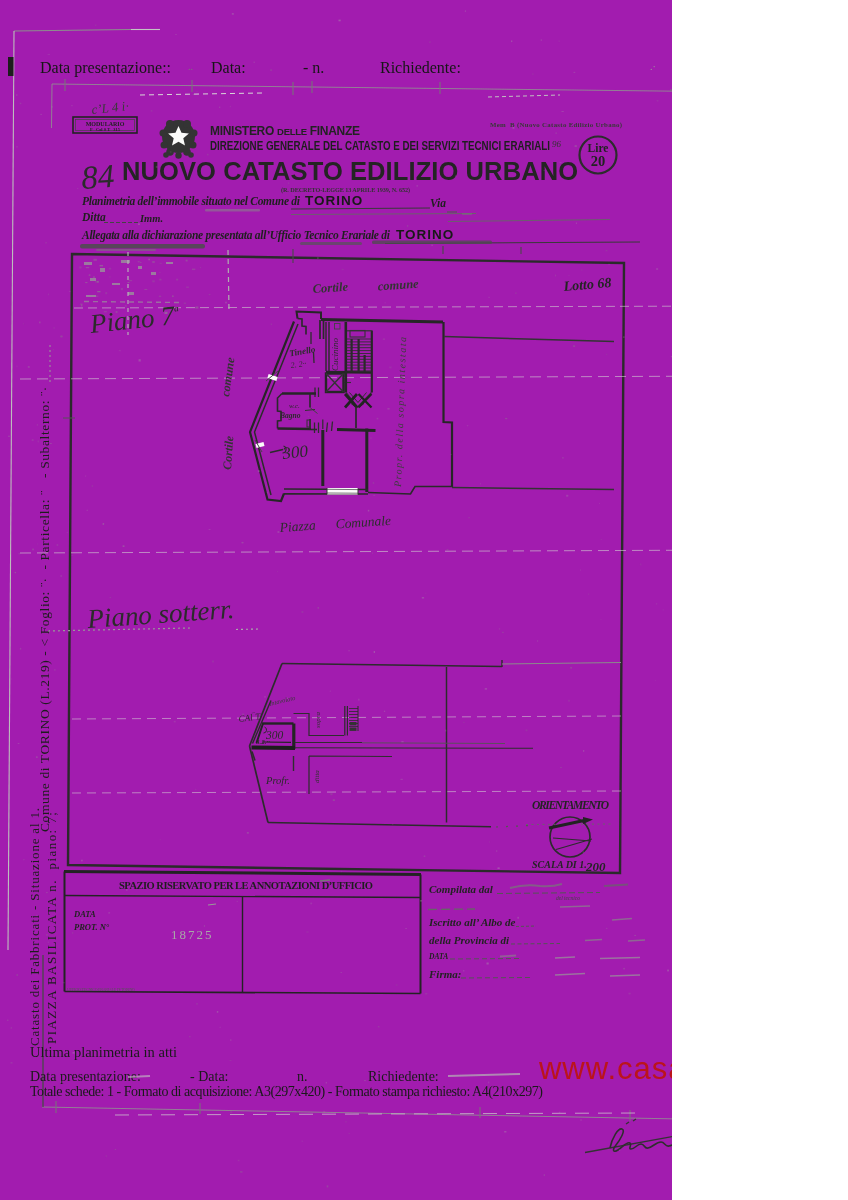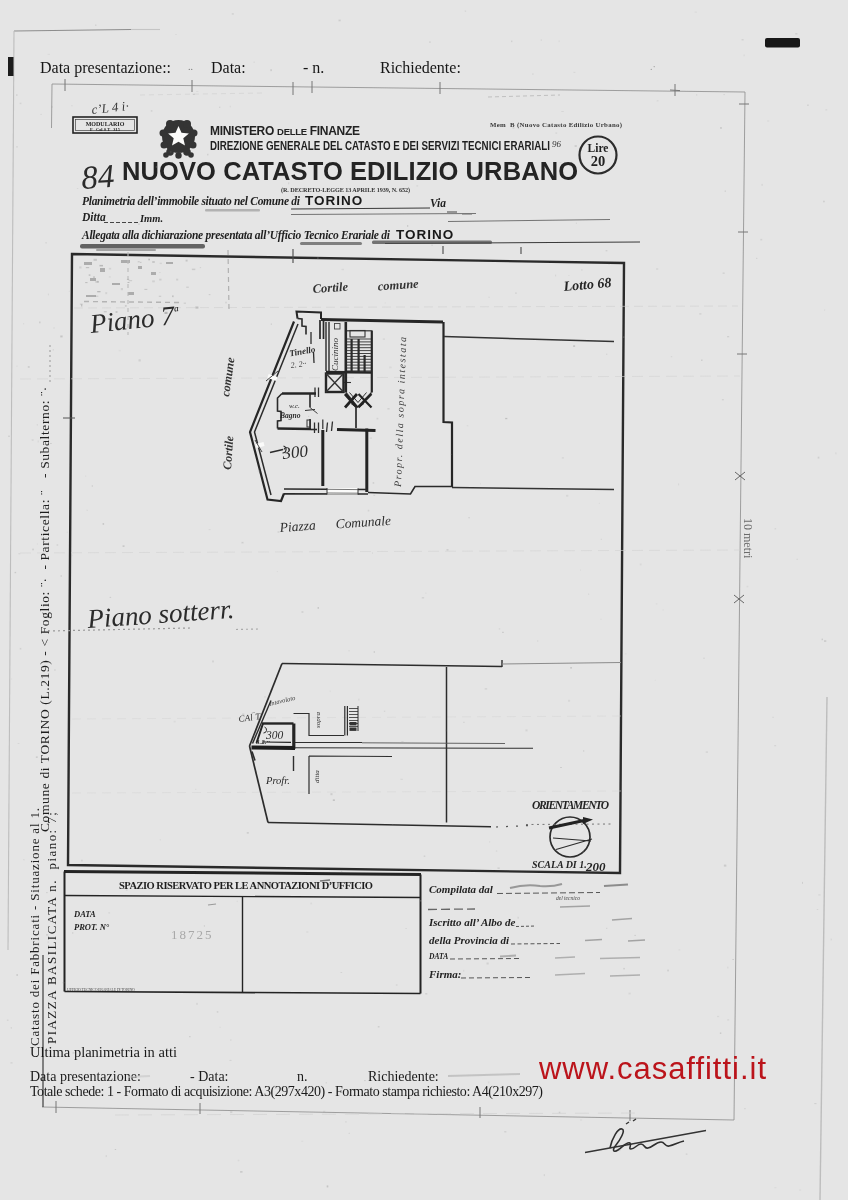--- a/index.html
+++ b/index.html
@@ -1,16 +1,16 @@
 <!DOCTYPE html>
 <html><head>
 <meta charset="utf-8">
 <style>
   html,body{margin:0;padding:0;background:#ffffff;}
-  #page{position:relative;width:848px;height:1200px;background:#e5e5e5;overflow:hidden;
+  #page{position:relative;width:672px;height:1200px;background:#a21caf;overflow:hidden;
         font-family:"Liberation Serif", serif;}
   svg{position:absolute;left:0;top:0;}
 </style>
 </head>
 <body>
 <div id="page">
 <svg width="848" height="1200" viewBox="0 0 848 1200">
 
 <g stroke="#8d8d8d" stroke-width="1.1" fill="none">
   <path d="M14,31 L131,29.5"></path>

